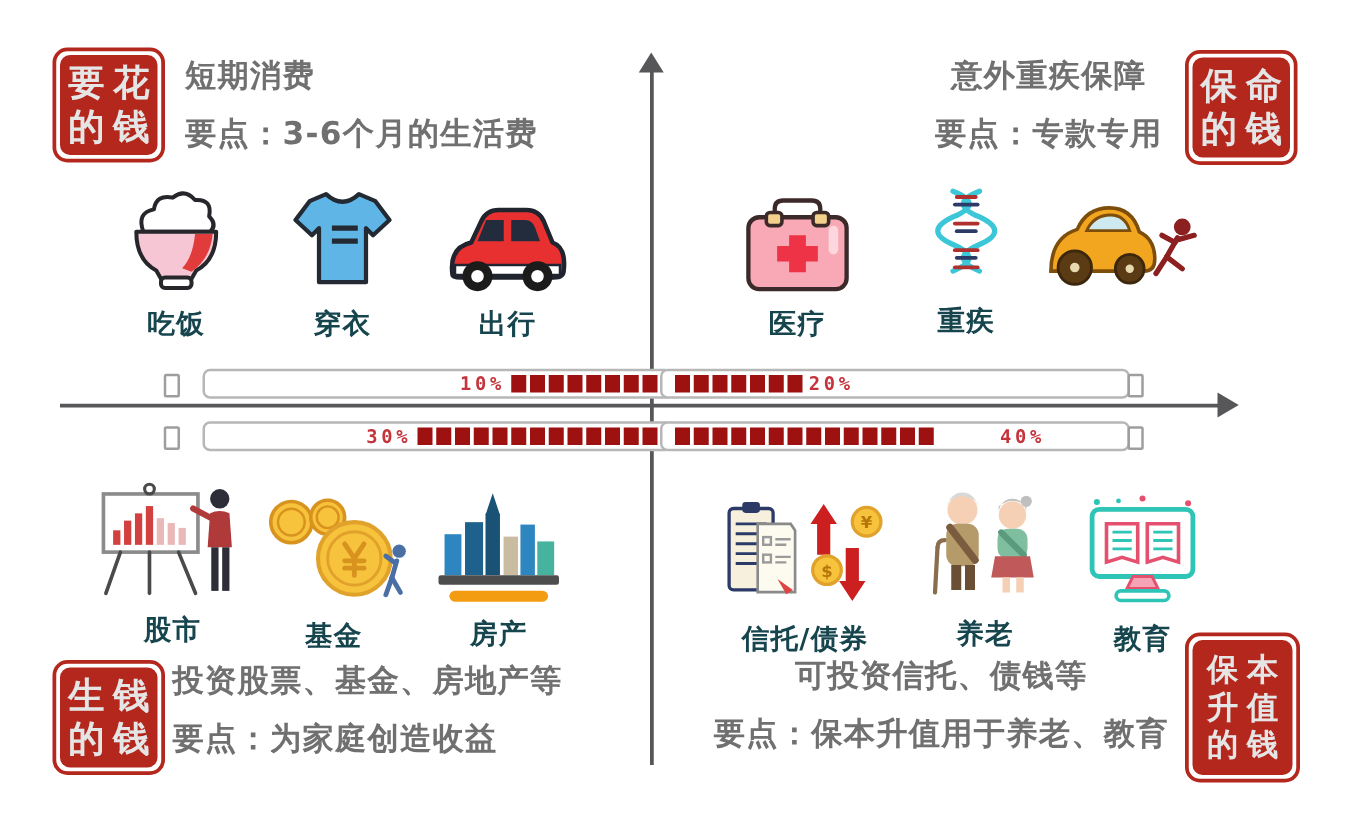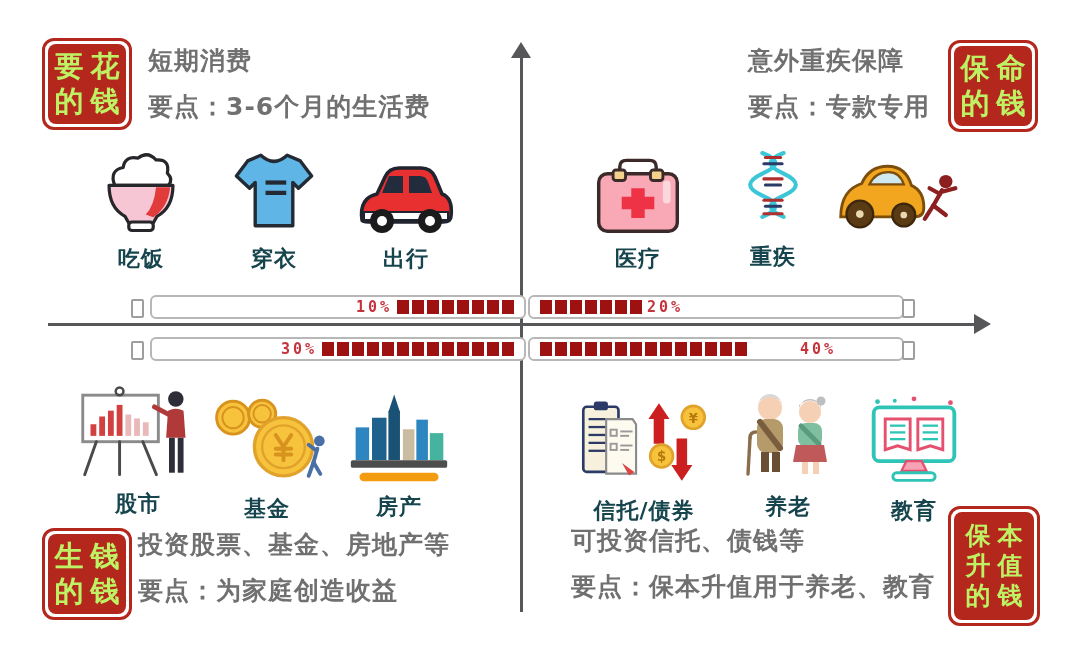--- a/index.html
+++ b/index.html
@@ -10,47 +10,47 @@
   .v-axis{position:absolute;left:520px;top:56px;width:3px;height:556px;background:#57575a;z-index:1;}
   .v-arrow{position:absolute;left:511px;top:42px;width:0;height:0;z-index:1;
            border-left:10px solid transparent;border-right:10px solid transparent;border-bottom:16px solid #57575a;}
   .h-axis{position:absolute;left:48px;top:323px;width:928px;height:3px;background:#57575a;z-index:1;}
   .h-arrow{position:absolute;left:974px;top:314px;width:0;height:0;z-index:1;
            border-top:10px solid transparent;border-bottom:10px solid transparent;border-left:17px solid #57575a;}
 
   
   .bar{position:absolute;height:20px;background:#fff;border:2px solid #b7b7b7;border-radius:6px;
        display:flex;align-items:center;z-index:2;padding:0 5px;}
-  .bar.left{justify-content:flex-end;}
+  .bar.left{justify-content:flex-end;margin-left:12px;}
   .bar.right{justify-content:flex-start;}
   .segs{display:flex;gap:3px;margin:0 5px;}
   .seg{width:12px;height:14px;background:#9e1111;}
   .pct{font-family:"DejaVu Sans Mono",monospace;font-weight:bold;font-size:15px;color:#c5333c;
        letter-spacing:3px;white-space:nowrap;}
   .cap{position:absolute;width:9px;height:15px;border:2px solid #9e9e9e;border-radius:2px;background:#fff;z-index:2;}
 
   
   .medallion{position:absolute;left:412px;top:220px;width:220px;height:220px;z-index:5;}
   .medallion svg{position:absolute;left:0;top:0;overflow:visible;}
   .medallion .title{position:absolute;left:0;top:0;width:100%;height:100%;display:flex;flex-direction:column;
        justify-content:center;align-items:center;color:#fff;font-weight:bold;font-size:28px;
        letter-spacing:3px;line-height:1.32;}
 
   
   .seal-frame{position:absolute;border:3px solid #b3271d;border-radius:12px;padding:3px;z-index:4;}
-  .seal{background:#b3271d;border-radius:8px;color:#bef264;font-weight:bold;width:100%;height:100%;
+  .seal{background:#b3271d;border-radius:8px;color:#e5e5e5;font-weight:bold;width:100%;height:100%;
         display:flex;flex-direction:column;justify-content:center;align-items:center;box-sizing:border-box;}
   .seal .row{letter-spacing:7px;margin-right:-7px;line-height:1.2;}
   .seal.two{font-size:29px;}
   .seal.three{font-size:25px;}
 
   
   .tblock{position:absolute;z-index:3;display:flex;flex-direction:column;gap:13px;
           font-weight:bold;font-size:25px;color:#707070;letter-spacing:1px;white-space:nowrap;}
-  .tblock.right{text-align:right;align-items:flex-start;}
+  .tblock.right{text-align:right;align-items:center;}
 
   
   .icon-item{position:absolute;width:132px;text-align:center;z-index:3;}
   .icon-item .art{height:98px;display:flex;align-items:flex-end;justify-content:center;}
   .item-label{margin-top:6px;font-weight:bold;font-size:22px;color:#17454e;letter-spacing:1px;white-space:nowrap;}
 </style>
 </head>
 <body>
 
 <div class="stage">

